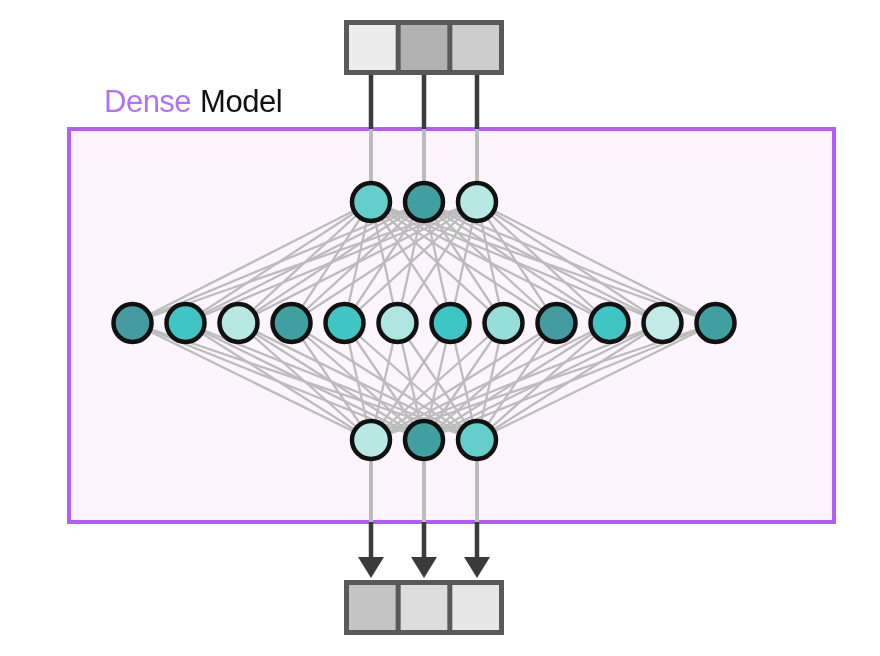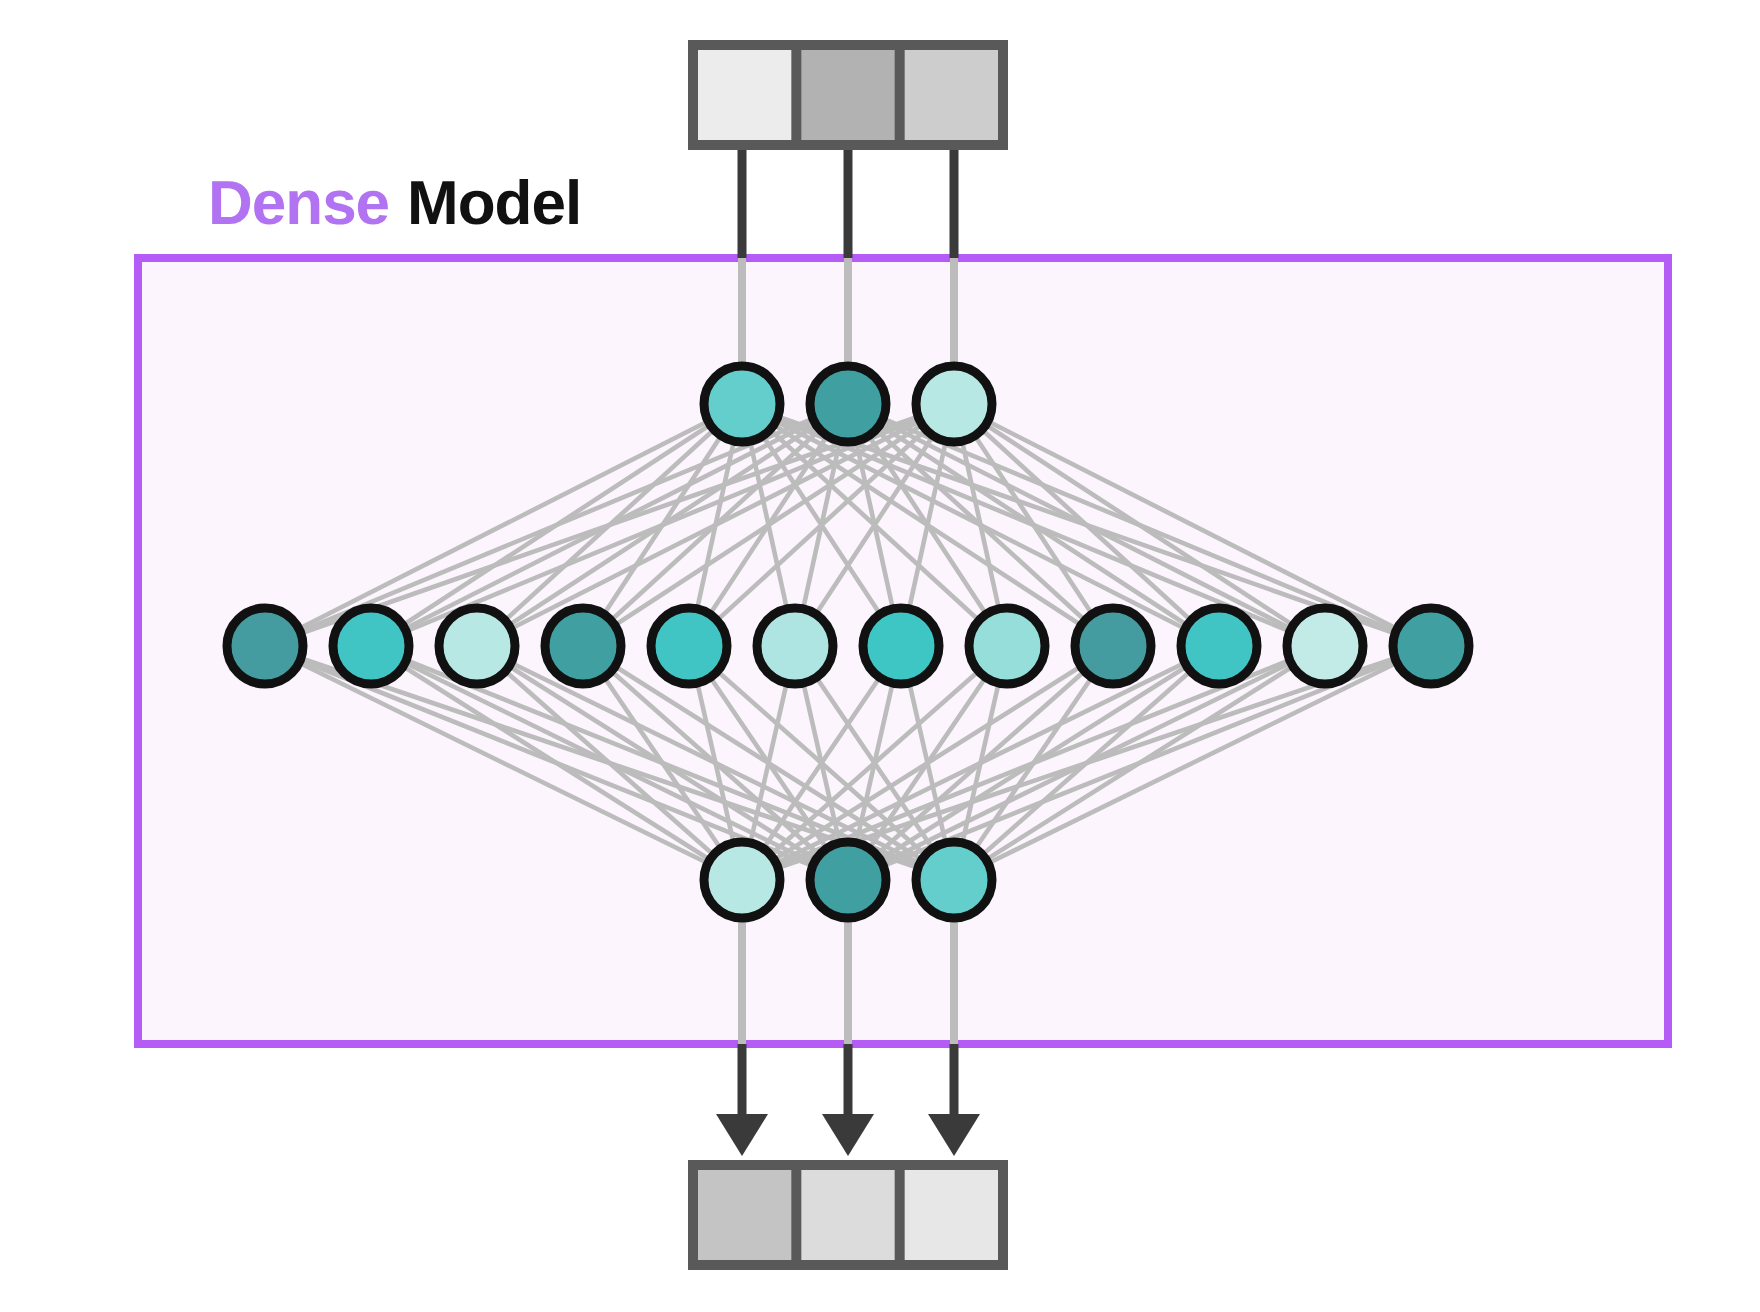--- a/index.html
+++ b/index.html
@@ -8,21 +8,21 @@
     width:880px;height:656px;
     background:#ffffff;
     font-family:"Liberation Sans", sans-serif;
     overflow:hidden;
   }
   .diagram-svg{position:absolute;left:0;top:0;}
   .title{
     position:absolute;
     left:104px;top:84px;
     font-size:31px;
-    font-weight:700;
+    font-weight:400;
     letter-spacing:-0.5px;
     white-space:nowrap;
     line-height:36px;
   }
   .t-dense{margin-right:9px;}
 </style>
 </head>
 <body>
 
 <div class="stage">

